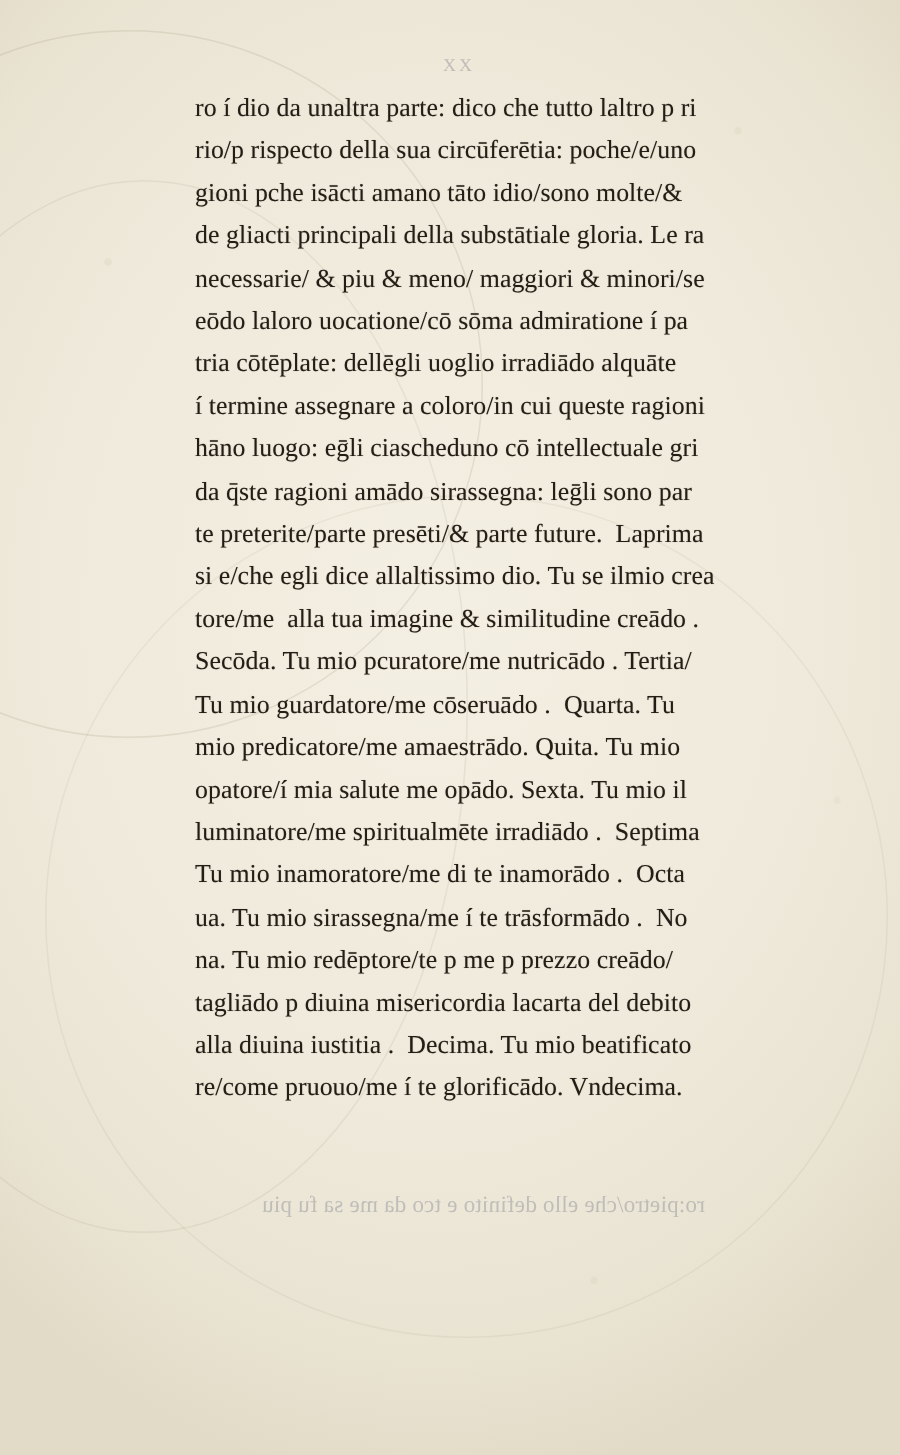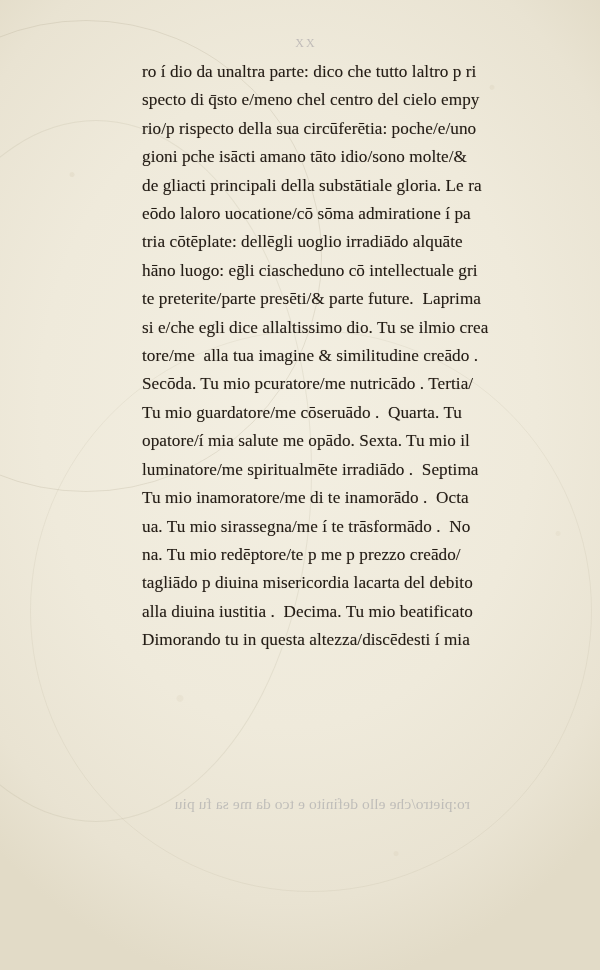--- a/index.html
+++ b/index.html
@@ -74,21 +74,20 @@
     white-space: nowrap;
     font-family: "Liberation Serif", serif;
   }
 
   
   .textblock {
     position: absolute;
     left: 130px;
     top: 58px;
     width: 348px;
-    margin-left: 12px;
   }
   .line {
     font-size: 17.2px;
     line-height: 28.4px;
     color: #241d16;
     white-space: pre;
     letter-spacing: 0.05px;
     text-shadow: 0 0 0.7px rgba(40,30,20,0.35);
   }
 </style>
@@ -98,36 +97,39 @@
 <div class="page">
   <div class="stain a"></div>
   <div class="stain b"></div>
   <div class="stain c"></div>
   <div class="grain"></div>
 
   <div class="folio">XX</div>
 
   <div class="textblock">
     <div class="line">ro í dio da unaltra parte: dico che tutto laltro p ri</div>
-    <div class="line">specto di q̄sto e/meno chel centro del cielo empy</div>
     <div class="line">rio/p rispecto della sua circūferētia: poche/e/uno</div>
     <div class="line">gioni pche isācti amano tāto idio/sono molte/&amp;</div>
     <div class="line">de gliacti principali della substātiale gloria. Le ra</div>
+    <div class="line">necessarie/ &amp; piu &amp; meno/ maggiori &amp; minori/se</div>
     <div class="line">eōdo laloro uocatione/cō sōma admiratione í pa</div>
     <div class="line">tria cōtēplate: dellēgli uoglio irradiādo alquāte</div>
+    <div class="line">í termine assegnare a coloro/in cui queste ragioni</div>
     <div class="line">hāno luogo: eḡli ciascheduno cō intellectuale gri</div>
+    <div class="line">da q̄ste ragioni amādo sirassegna: leḡli sono par</div>
     <div class="line">te preterite/parte presēti/&amp; parte future.  Laprima</div>
     <div class="line">si e/che egli dice allaltissimo dio. Tu se ilmio crea</div>
     <div class="line">tore/me  alla tua imagine &amp; similitudine creādo .</div>
     <div class="line">Secōda. Tu mio pcuratore/me nutricādo . Tertia/</div>
     <div class="line">Tu mio guardatore/me cōseruādo .  Quarta. Tu</div>
+    <div class="line">mio predicatore/me amaestrādo. Quita. Tu mio</div>
     <div class="line">opatore/í mia salute me opādo. Sexta. Tu mio il</div>
     <div class="line">luminatore/me spiritualmēte irradiādo .  Septima</div>
     <div class="line">Tu mio inamoratore/me di te inamorādo .  Octa</div>
     <div class="line">ua. Tu mio sirassegna/me í te trāsformādo .  No</div>
     <div class="line">na. Tu mio redēptore/te p me p prezzo creādo/</div>
     <div class="line">tagliādo p diuina misericordia lacarta del debito</div>
     <div class="line">alla diuina iustitia .  Decima. Tu mio beatificato</div>
-    <div class="line">Dimorando tu in questa altezza/discēdesti í mia</div>
+    <div class="line">re/come pruouo/me í te glorificādo. Vndecima.</div>
   </div>
 
   <div class="bleed">ro:pietro/che ello definito e tco da me sa fu piu</div>
 </div>
 
 </body></html>

